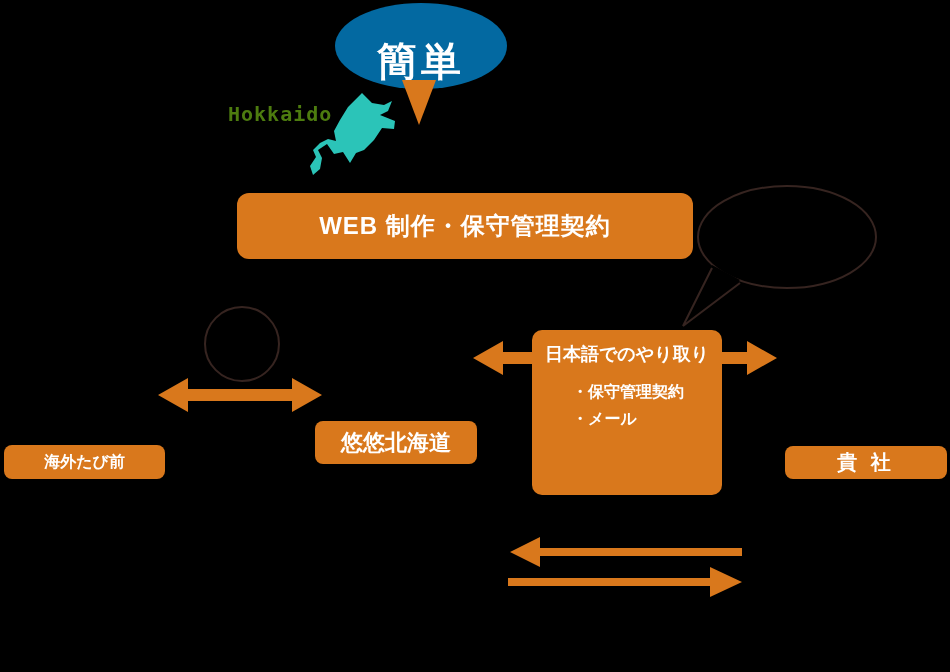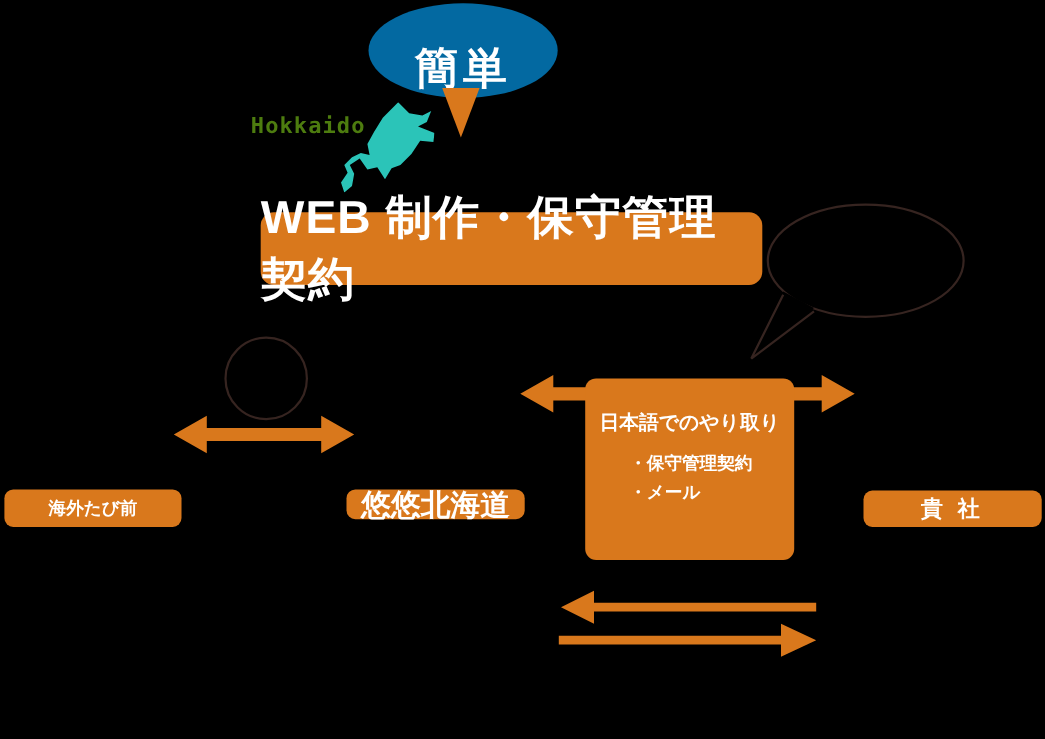--- a/index.html
+++ b/index.html
@@ -31,53 +31,53 @@
     left:228px;top:102px;color:#4d7c0f;font-weight:bold;font-size:20px;
     font-family:"DejaVu Sans Mono", monospace;letter-spacing:1px;
   }
   .hokkaido-map{left:310px;top:93px;}
 
   
   .banner{
     left:237px;top:193px;width:456px;height:66px;background:#d9781c;
     border-radius:12px;display:flex;align-items:center;justify-content:center;
   }
-  .banner-text{color:#ffffff;font-weight:bold;font-size:42px;letter-spacing:1px;}
+  .banner-text{color:#ffffff;font-weight:bold;font-size:24px;letter-spacing:1px;}
 
   
   .circle-bubble{
     left:204px;top:306px;width:76px;height:76px;border-radius:50%;
     border:2px solid #362420;background:transparent;box-sizing:border-box;
   }
 
   
   .speech-bubble-svg{left:675px;top:180px;}
 
   
   .comm-box{
     left:532px;top:330px;width:190px;height:165px;background:#d9781c;
-    border-radius:10px;z-index:2;box-sizing:border-box;padding-top:28px;margin-top:14px;
+    border-radius:10px;z-index:2;box-sizing:border-box;padding-top:12px;
   }
   .comm-title{
     color:#ffffff;font-weight:bold;font-size:18px;text-align:center;
     white-space:nowrap;
   }
   .comm-list{margin:12px 0 0 40px;}
   .comm-item{
     color:#ffffff;font-weight:bold;font-size:16px;line-height:27px;
     white-space:nowrap;
   }
 
   
   .entity{
     background:#d9781c;border-radius:8px;color:#ffffff;font-weight:bold;
     display:flex;align-items:center;justify-content:center;
   }
   .entity-left{left:4px;top:445px;width:161px;height:34px;font-size:16px;}
-  .entity-middle{left:315px;top:445px;width:162px;height:27px;font-size:27px;}
+  .entity-middle{left:315px;top:421px;width:162px;height:43px;font-size:22px;}
   .entity-right{left:785px;top:446px;width:162px;height:33px;font-size:20px;letter-spacing:4px;}
 
   .arrow-svg{z-index:1;}
 </style>
 </head>
 <body>
 
 <div class="abs top-bubble">
   <span class="top-bubble-text">簡単</span>
 </div>

